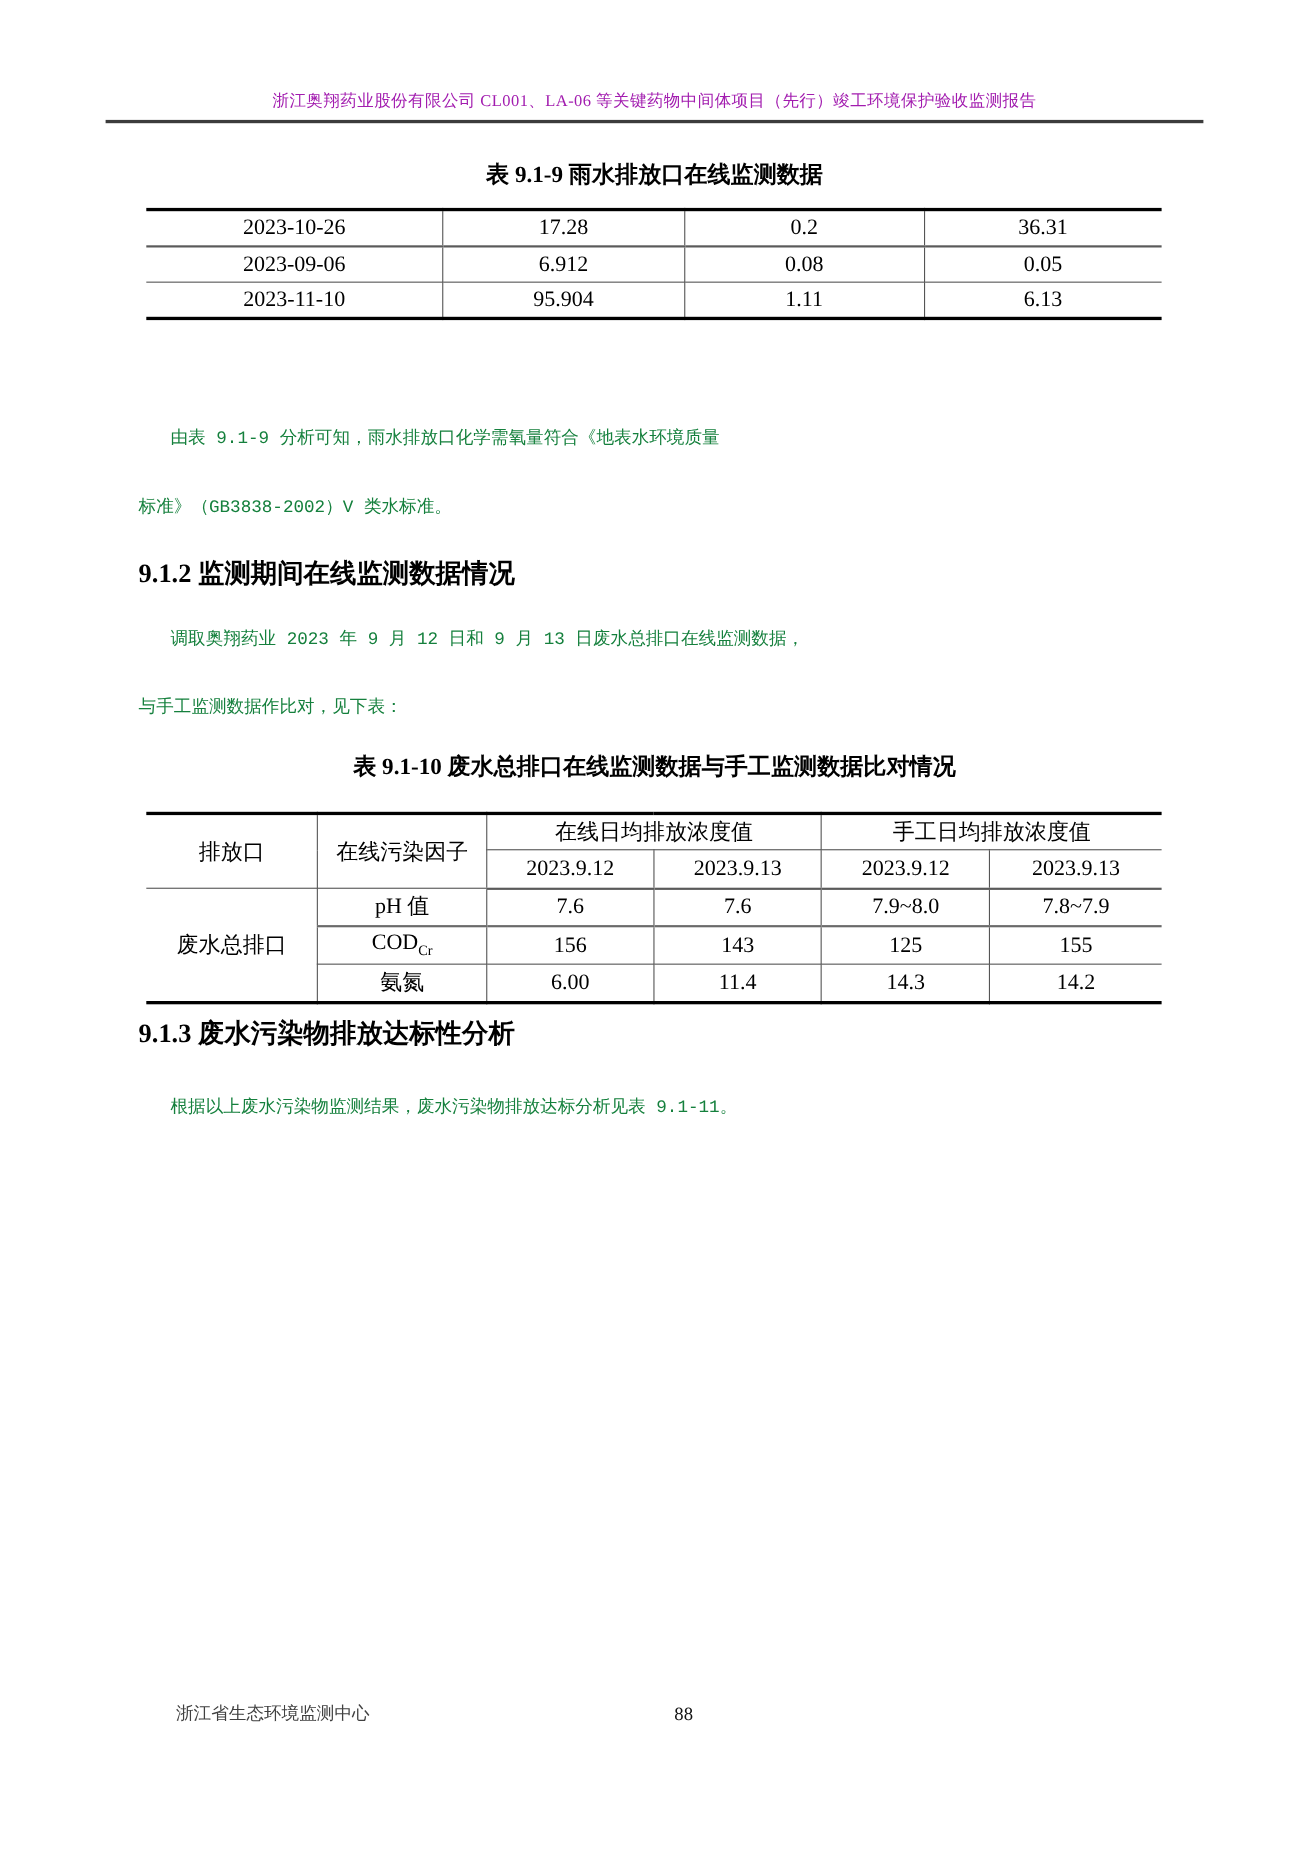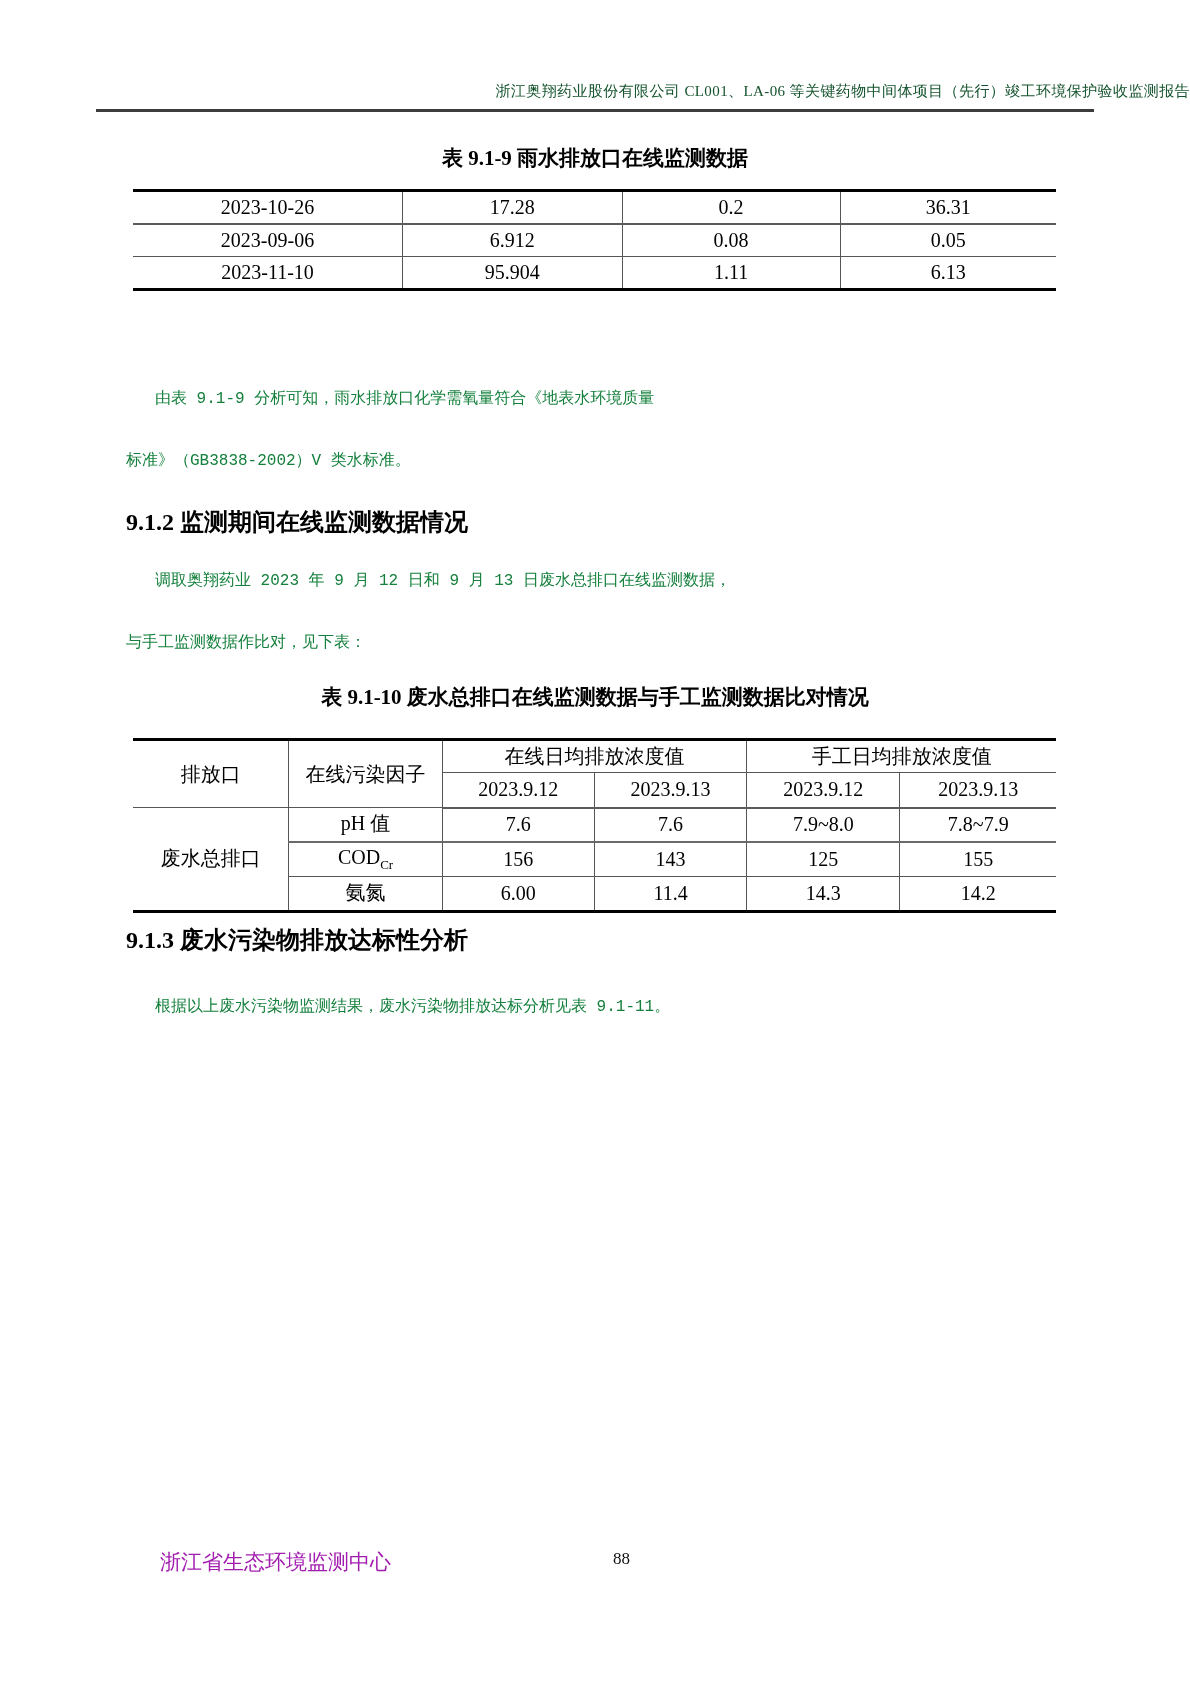--- a/index.html
+++ b/index.html
@@ -11,22 +11,22 @@
   }
   .page {
     position: relative;
     width: 1190px; height: 1683px;
     background: #ffffff;
     overflow: hidden;
   }
   
   .page-header {
     position: absolute; top: 82px; left: 0; right: 0;
-    text-align: right;
-    font-size: 15px; color: #14532d;
+    text-align: center;
+    font-size: 15px; color: #a21caf;
     letter-spacing: 0.4px;
     white-space: nowrap;
   }
   .header-rule {
     position: absolute; top: 109px; left: 96px;
     width: 998px; height: 3px;
     background: #3c3c3c;
   }
   
   .table-caption {
@@ -83,21 +83,21 @@
   .table-1 tr.thick-under td { border-bottom: 2px solid #5a5a5a; }
   .table-2 .row-group > * { height: 33px; }
   .table-2 .row-dates td { height: 35px; border-bottom: 2px solid #5a5a5a; }
   .table-2 .row-ph td { height: 31px; border-bottom: 2px solid #6a6a6a; }
   .table-2 .row-cod td { height: 34px; }
   .table-2 .row-nh3 td { height: 35px; }
   .doc-table sub { font-size: 13px; }
   
   .footer-org {
     position: absolute; top: 1548px; left: 160px;
-    font-size: 21px; color: #a21caf;
+    font-size: 16px; color: #404040;
     white-space: nowrap;
   }
   .footer-page {
     position: absolute; top: 1549px; left: 600px;
     font-size: 17px; color: #111; margin-left: 13px;
   }
 </style>
 </head>
 <body>
 

